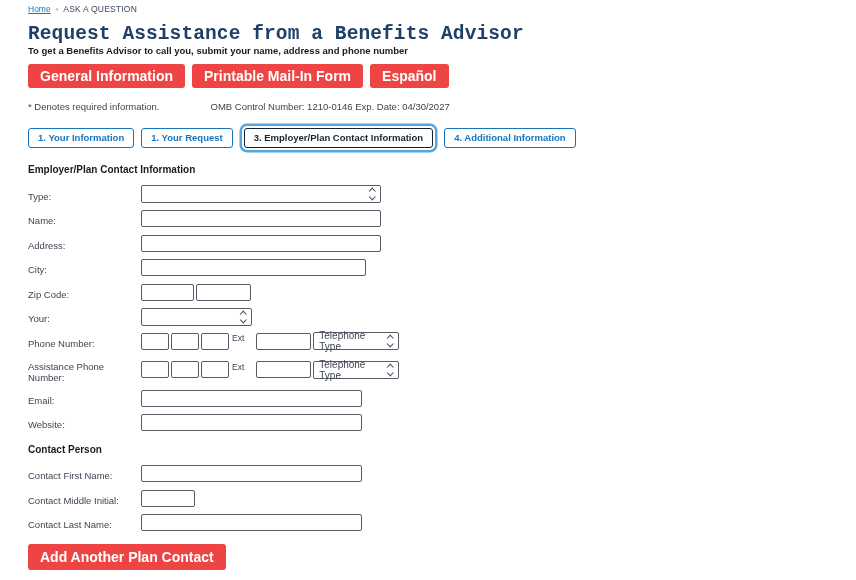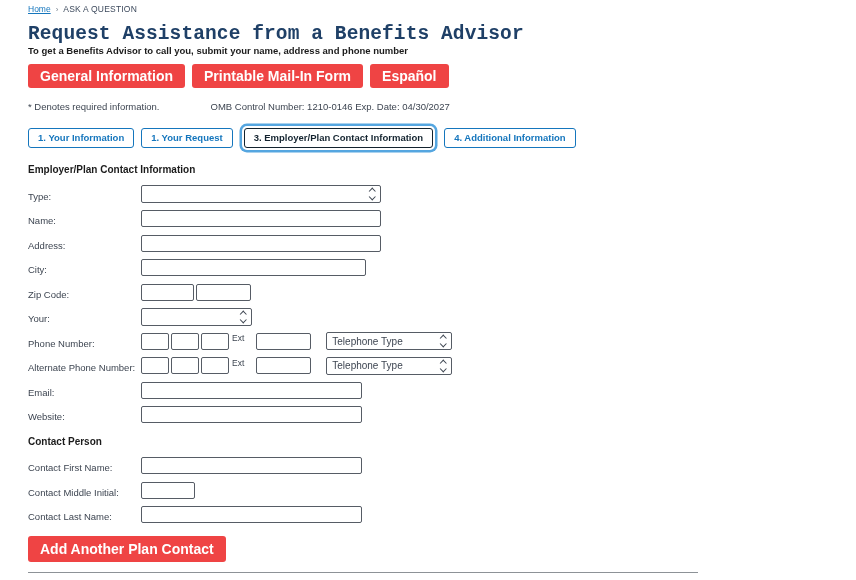--- a/index.html
+++ b/index.html
@@ -80,21 +80,21 @@
     font-size: 10px; color: #3d4551;
   }
   .chevs { position: absolute; right: 6px; top: 50%; transform: translateY(-50%); display: flex; flex-direction: column; align-items: center; }
   .chev { display: block; width: 4.5px; height: 4.5px; border-right: 1.3px solid #3d4551; border-bottom: 1.3px solid #3d4551; }
   .chev.up { transform: rotate(-135deg); margin-bottom: 1.5px; }
   .chev.down { transform: rotate(45deg); margin-top: -1px; }
 
   .gap2 { margin-left: 2px; }
   .ext-label { font-size: 8.5px; color: #3d4551; margin-left: 3px; align-self: flex-start; padding-top: 1px; }
   .ext-input { margin-left: 12px; }
-  .tel-select { margin-left: 15px; width: 126px; }
+  .tel-select { margin-left: 2px; width: 86px; }
   .state-select { width: 111px; }
   .type-select { width: 240px; }
 
   .add-btn { margin-top: 6px; padding: 6px 12px; }
 
   hr.divider { border: none; border-top: 1.5px solid #8d9297; margin-top: 10px; width: 670px; }
 </style>
 </head>
 <body>
 
@@ -198,21 +198,21 @@
           <span>Telephone Type</span>
           <span class="chevs">
               <span class="chev up"></span>
               <span class="chev down"></span>
             </span>
         </div>
       </div>
     </div>
 
     <div class="frow">
-      <label class="flabel">Alternate Phone Number:</label>
+      <label class="flabel">Assistance Phone Number:</label>
       <div class="controls">
         <input class="tinput w28" value="" style="">
         <input class="tinput w28 gap2" value="" style="">
         <input class="tinput w28 gap2" value="" style="">
         <span class="ext-label">Ext</span>
         <input class="tinput w55 ext-input" value="" style="">
         <div class="select-box tel-select">
           <span>Telephone Type</span>
           <span class="chevs">
               <span class="chev up"></span>

